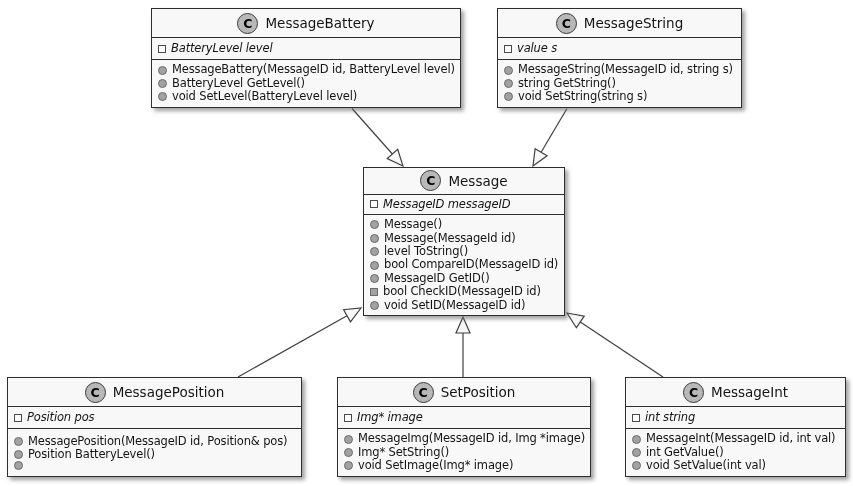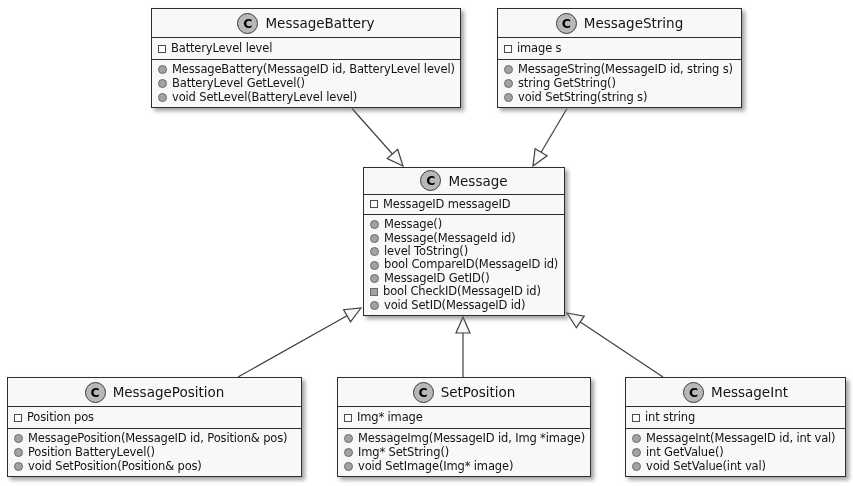--- a/index.html
+++ b/index.html
@@ -58,28 +58,29 @@
     color: #000000;
   }
   .uml-fields {
     box-sizing: border-box;
     height: 22px;
     padding: 3px 6px;
     border-bottom: 1.5px solid #2e2e2e;
     display: flex;
     flex-direction: column;
     justify-content: center;
+    font-style: italic;
   }
   .uml-methods {
     box-sizing: border-box;
     flex: 1;
     padding: 3px 6px;
     display: flex;
     flex-direction: column;
-    justify-content: space-between;
+    justify-content: center;
   }
   .member {
     display: flex;
     align-items: center;
     gap: 5px;
     font-size: 11.5px;
     line-height: 13.4px;
     letter-spacing: -0.15px;
     white-space: nowrap;
   }
@@ -157,21 +158,21 @@
   </div>
 
   <div class="uml-class" style="left:497px; top:8px; width:245px; height:100px;">
     <div class="uml-title">
       <span class="c-icon">C</span>
       <span>MessageString</span>
     </div>
     <div class="uml-fields">
       <div class="member">
         <span class="mi mi-field"></span>
-        <span>image s</span>
+        <span>value s</span>
       </div>
     </div>
     <div class="uml-methods">
       <div class="member">
         <span class="mi mi-pub"></span>
         <span>MessageString(MessageID id, string s)</span>
       </div>
       <div class="member">
         <span class="mi mi-pub"></span>
         <span>string GetString()</span>
@@ -241,21 +242,20 @@
       <div class="member">
         <span class="mi mi-pub"></span>
         <span>MessagePosition(MessageID id, Position&amp; pos)</span>
       </div>
       <div class="member">
         <span class="mi mi-pub"></span>
         <span>Position BatteryLevel()</span>
       </div>
       <div class="member">
         <span class="mi mi-pub"></span>
-        <span>void SetPosition(Position&amp; pos)</span>
       </div>
     </div>
   </div>
 
   <div class="uml-class" style="left:337px; top:377px; width:254px; height:100px;">
     <div class="uml-title">
       <span class="c-icon">C</span>
       <span>SetPosition</span>
     </div>
     <div class="uml-fields">

